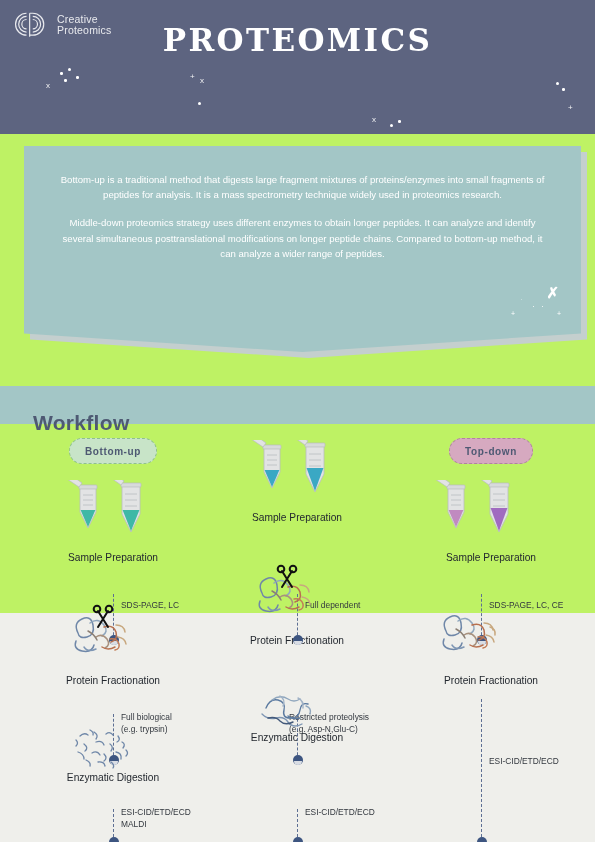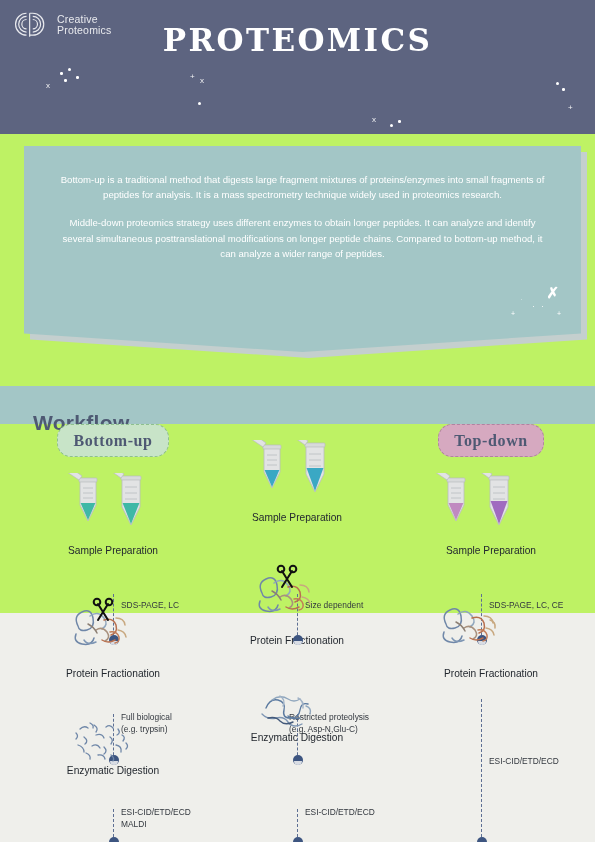--- a/index.html
+++ b/index.html
@@ -73,23 +73,23 @@
 
   
   .cols { position: absolute; left: 0; top: 424px; width: 595px; height: 418px; }
   .col { position: absolute; top: 0; width: 190px; text-align: center; }
   .col-a { left: 18px; }
   .col-b { left: 202px; }
   .col-c { left: 396px; }
 
   .badge {
     display: inline-block; padding: 7px 15px 6px 15px; border-radius: 14px;
-    font-family: Liberation Serif, serif; font-weight: bold;
-    font-size: 16px; letter-spacing: .6px; color: #4e5973;
-    border: 1.4px dashed; 
+    font-family: Liberation Sans, sans-serif; font-weight: bold;
+    font-size: 10px; letter-spacing: .6px; color: #4e5973;
+    border: 1.4px dashed; margin-top: 14px;
   }
   .badge-green { background: #c8e4c8; border-color: #8ec08e; }
   .badge-blue  { background: #cfe0ee; border-color: #6f86bb; }
   .badge-pink  { background: #d6a9c0; border-color: #b183a0; }
 
   .step-label {
     font-size: 10.2px; color: #23282f; font-family: "Liberation Sans", sans-serif;
     white-space: nowrap;
   }
   .note {
@@ -306,21 +306,21 @@
             <line x1="3" y1="24" x2="15" y2="24" stroke="#b9bcbf" stroke-width=".8"></line>
           </g>
         </svg>
       </div>
       <div class="step-label">Sample Preparation</div>
 
       <div class="conn" style="left:95px; top:170px; height:46px;">
         <div class="line"></div>
         <div class="node bot"></div>
       </div>
-      <div class="note" style="left:103px; top:176px;">Size dependent</div>
+      <div class="note" style="left:103px; top:176px;">Full dependent</div>
 
       <div class="icon-box" style="margin-top:40px;">
         <svg width="190" height="64" viewBox="0 0 190 64">
           <g stroke-width="1.5" fill="none" stroke-linecap="round">
             <path d="M60 30 q-5 -10 4 -14 q9 -4 11 6 q2 10 -6 12 q-8 2 -9 -4" stroke="#6f87a8"></path>
             <path d="M58 38 q-3 8 6 10 q10 2 12 -6" stroke="#6f87a8"></path>
             <path d="M66 44 q4 6 12 2" stroke="#7e96b4"></path>
             <path d="M72 20 q8 -6 14 2 q5 7 -2 11" stroke="#8fa6bd"></path>
             <path d="M78 34 q6 -4 11 2 q4 6 -2 9" stroke="#a8917e"></path>
             <path d="M86 24 q9 -3 12 5 q2 8 -5 10" stroke="#b8704f"></path>

